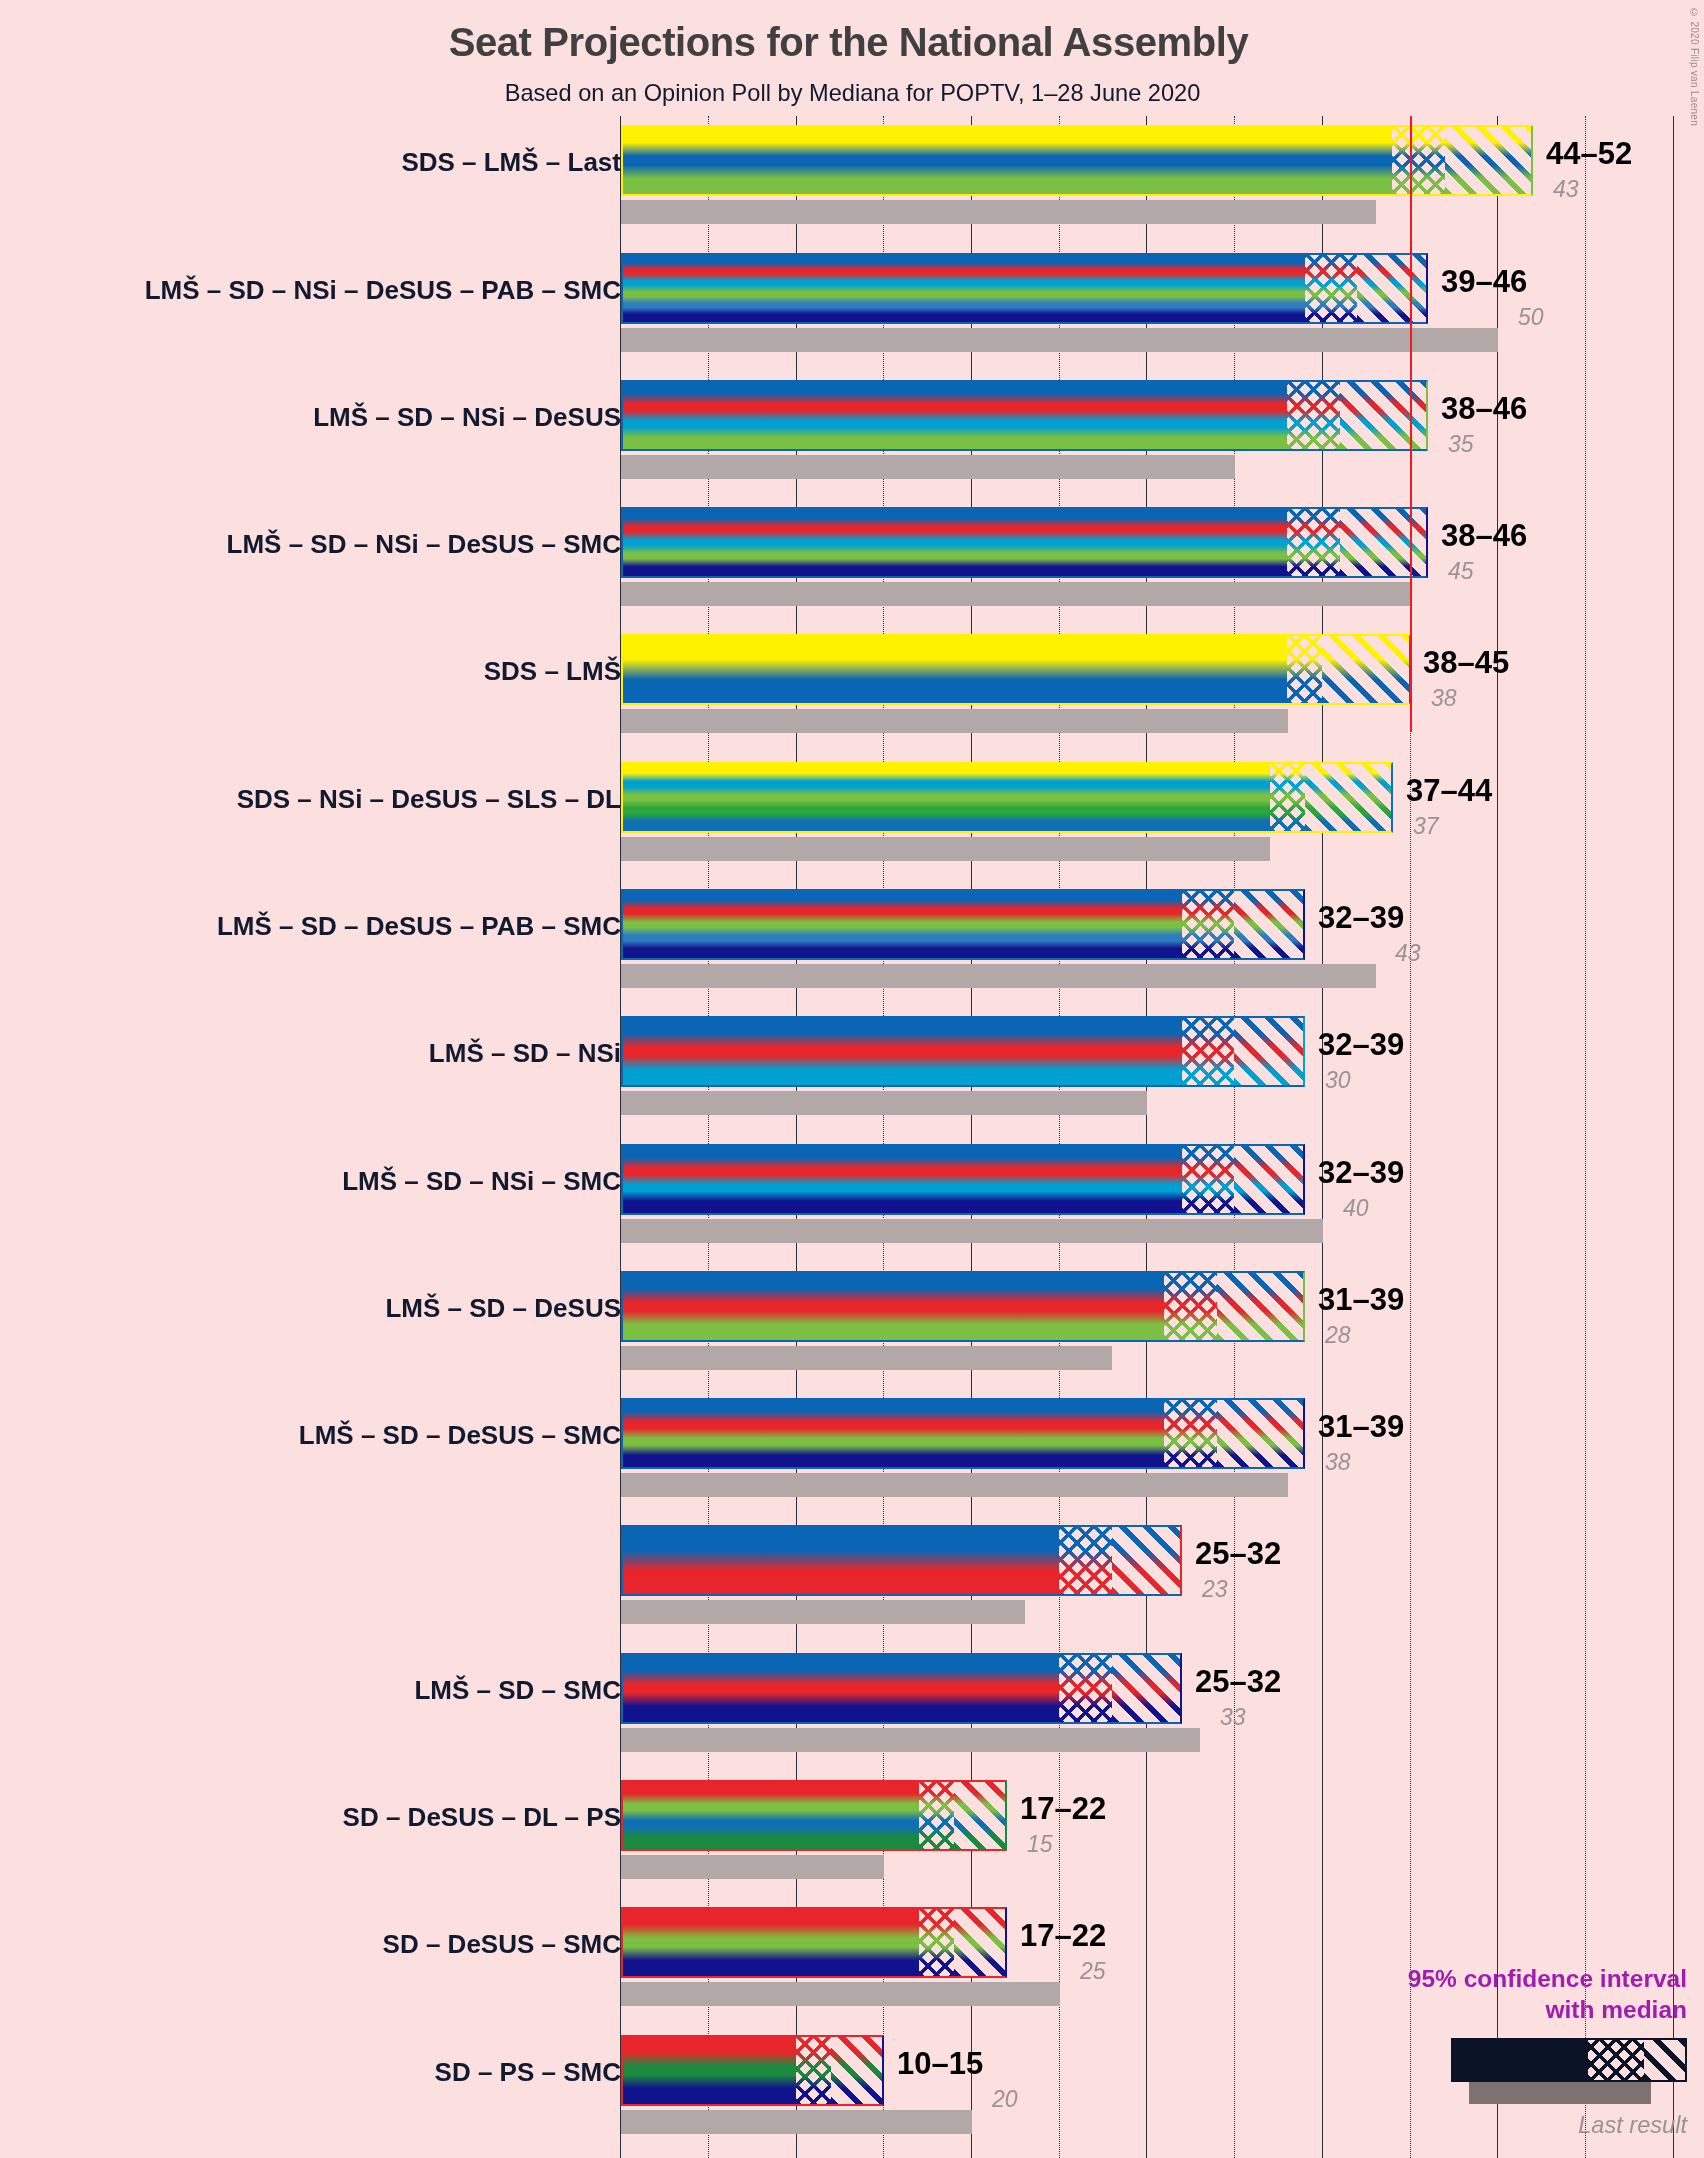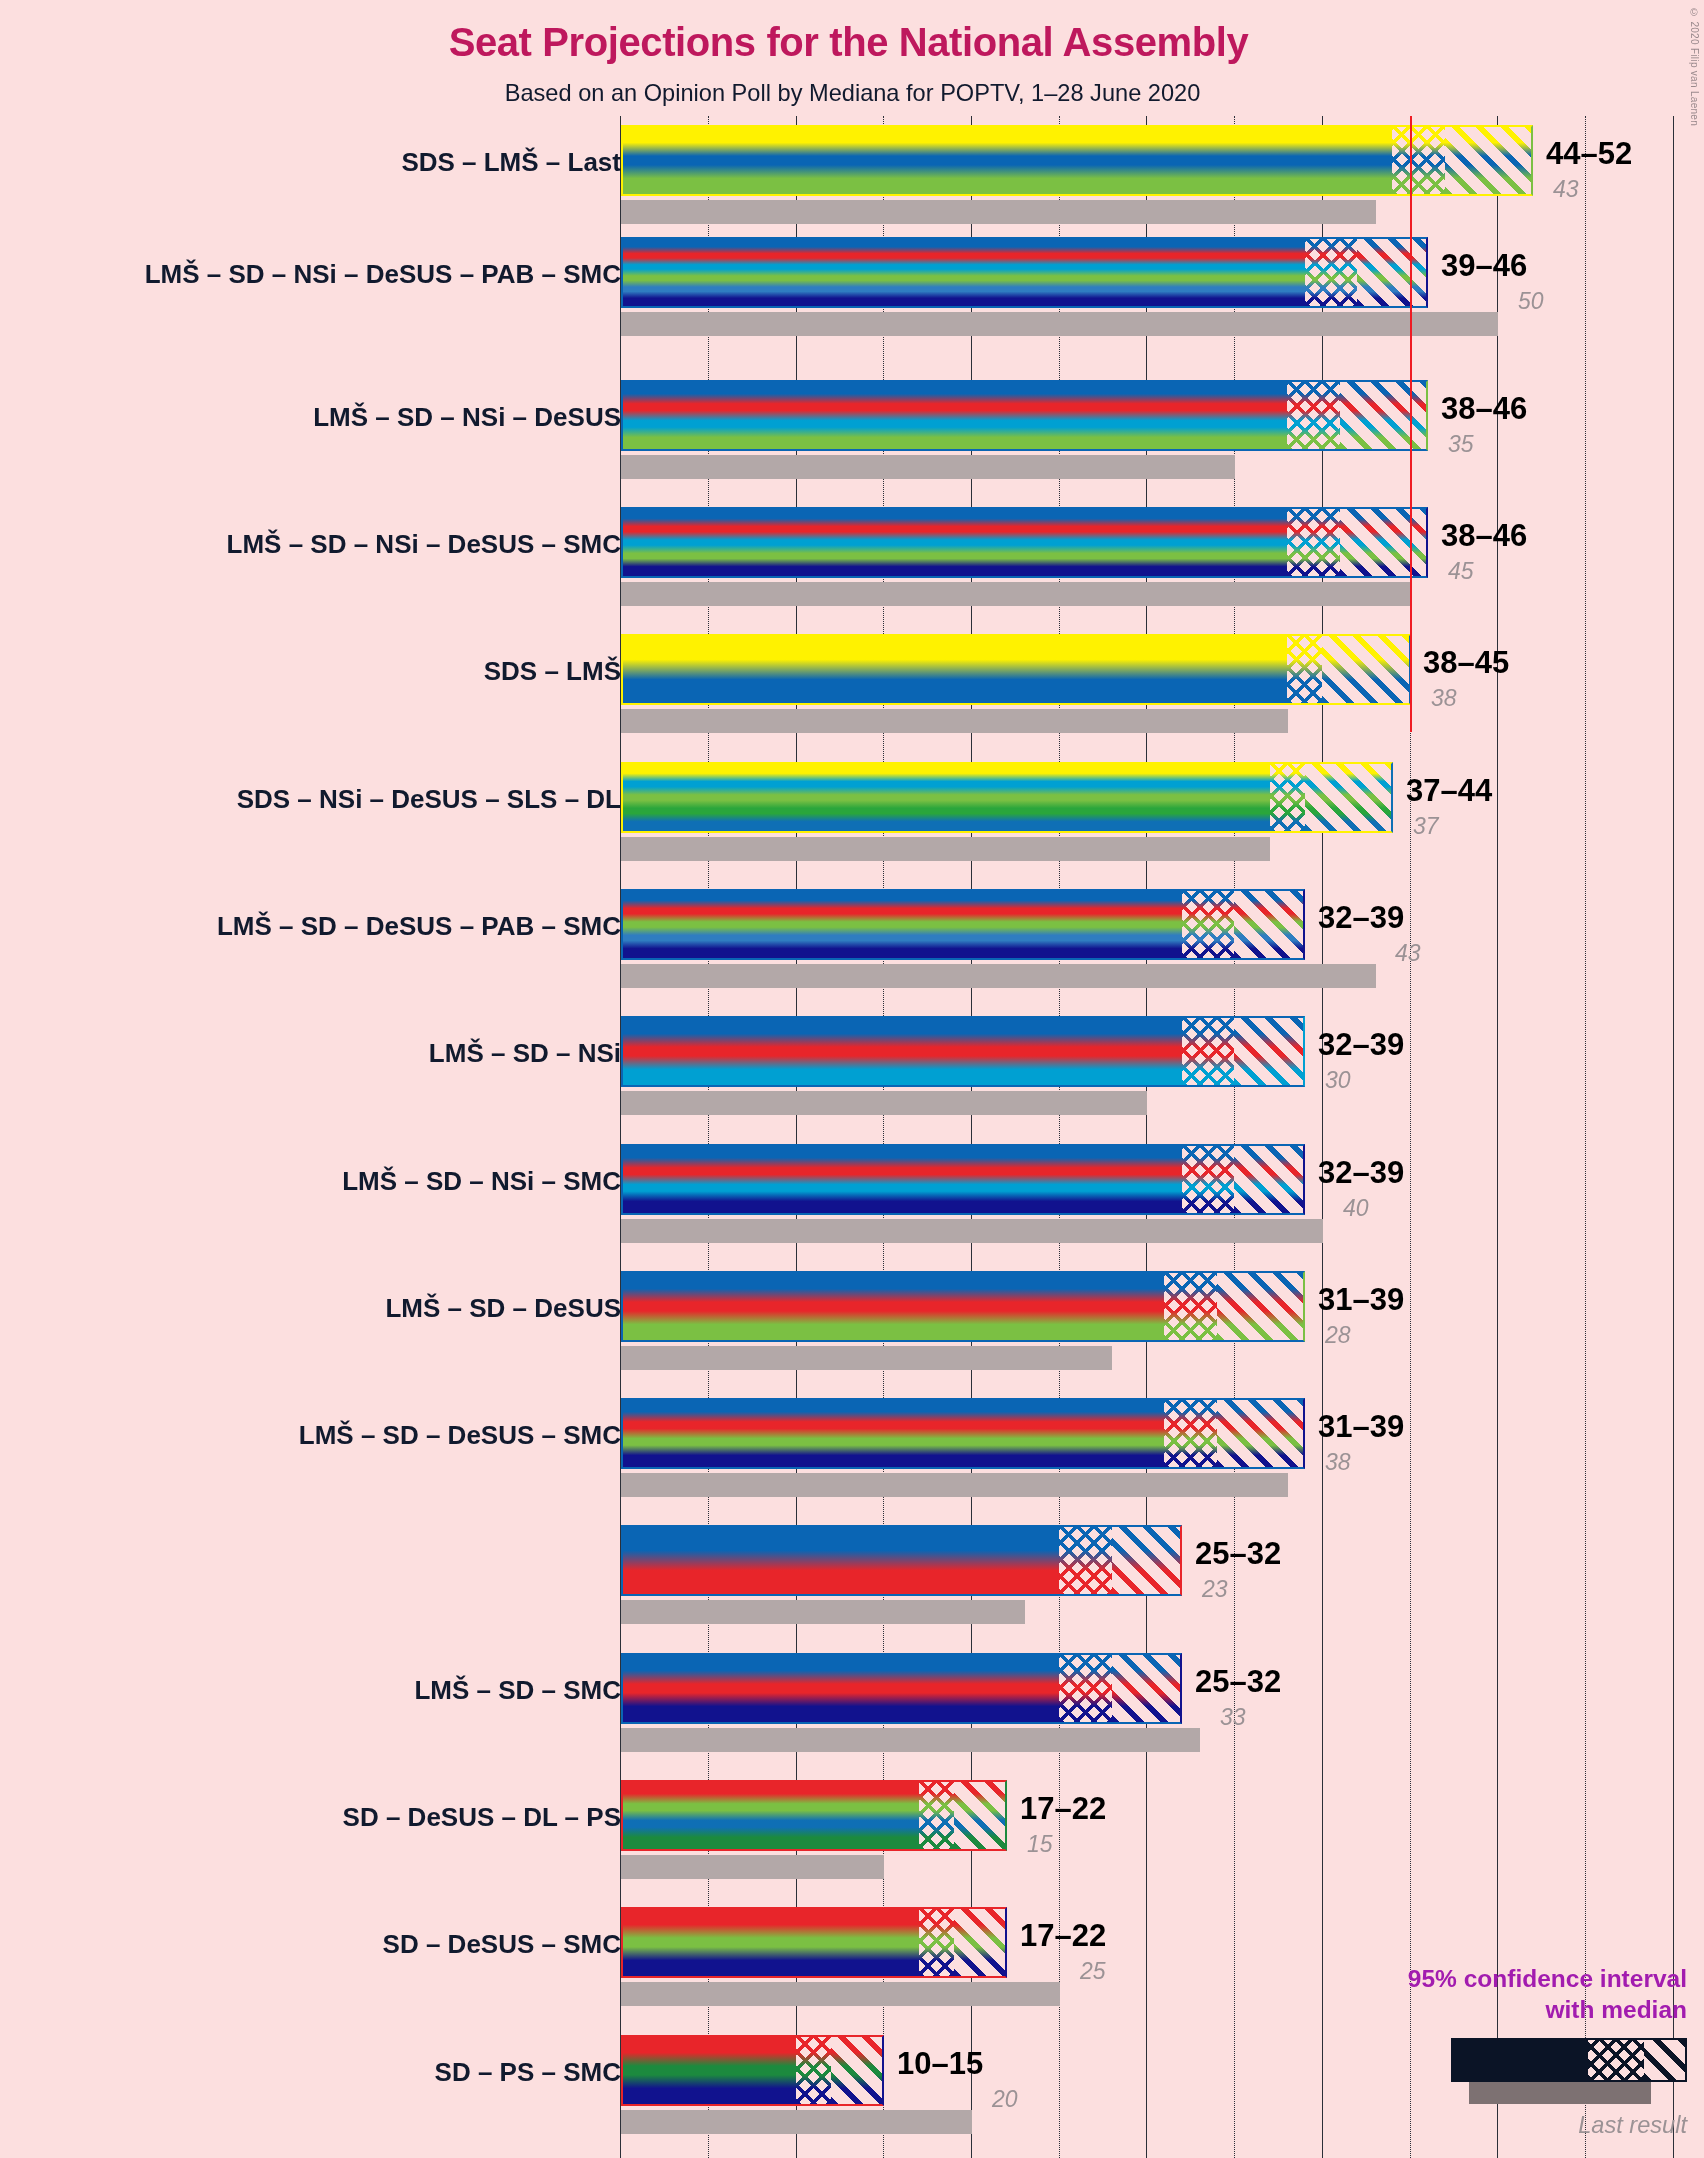--- a/index.html
+++ b/index.html
@@ -12,21 +12,21 @@
     color: #101828;
     overflow: hidden;
     position: relative;
   }
 
   
   #chart-title {
     position:absolute; top:20px; left:0; width:1697px;
     text-align:center;
     font-size:40px; font-weight:bold; letter-spacing:-0.4px;
-    color:#be185d;
+    color:#404040;
   }
   #chart-subtitle {
     position:absolute; top:80px; left:0; width:1705px;
     text-align:center;
     font-size:23.6px; font-weight:normal;
     color:#111a2e;
   }
   #copyright {
     position:absolute; top:7.3px; right:5.5px;
     font-size:10px; color:#9a8a8d;
@@ -158,21 +158,21 @@
         <div class="grad" style="background: linear-gradient(rgb(255, 242, 0) 10%, rgb(255, 242, 0) 23.33%, rgb(10, 101, 180) 43.33%, rgb(10, 101, 180) 56.67%, rgb(123, 192, 67) 76.67%, rgb(123, 192, 67) 90%);"></div>
         <div style="position: absolute; top: 0px; bottom: 0px; left: 769px; width: 53px; background: rgb(252, 223, 223);"></div>
         <div style="position: absolute; top: 0px; bottom: 0px; left: 769px; width: 53px; background-color: rgb(252, 223, 223); background-image: linear-gradient(rgb(255, 242, 0) 10%, rgb(255, 242, 0) 23.33%, rgb(10, 101, 180) 43.33%, rgb(10, 101, 180) 56.67%, rgb(123, 192, 67) 76.67%, rgb(123, 192, 67) 90%); mask-image: repeating-linear-gradient(45deg, rgb(0, 0, 0) 0px, rgb(0, 0, 0) 3.6px, transparent 3.6px, transparent 11.8px), repeating-linear-gradient(-45deg, rgb(0, 0, 0) 0px, rgb(0, 0, 0) 3.6px, transparent 3.6px, transparent 11.8px); mask-composite: source-over;"></div>
         <div style="position: absolute; inset: 0px 0px 0px 822px; background: rgb(252, 223, 223);"></div>
         <div style="position: absolute; inset: 0px 0px 0px 822px; background-image: linear-gradient(rgb(255, 242, 0) 10%, rgb(255, 242, 0) 23.33%, rgb(10, 101, 180) 43.33%, rgb(10, 101, 180) 56.67%, rgb(123, 192, 67) 76.67%, rgb(123, 192, 67) 90%); mask-image: repeating-linear-gradient(45deg, rgb(0, 0, 0) 0px, rgb(0, 0, 0) 5.5px, transparent 5.5px, transparent 17.3px);"></div>
       </div>
       <div class="last" style="left: 621px; width: 755px; background: rgb(179, 168, 168);"></div>
       <div class="ci-text" style="left: 1546px;">44–52</div>
       <div class="last-text" style="left: 1553px;">43</div>
     </div>
-    <div class="row" style="top: 228px; height: 127px;">
+    <div class="row" style="top: 244px; height: 127px;">
       <div class="row-label">LMŠ – SD – NSi – DeSUS – PAB – SMC</div>
       <div class="bar" style="left: 621px; width: 807px; border-color: rgb(10, 101, 180) rgb(17, 18, 142) rgb(10, 101, 180) rgb(10, 101, 180);">
         <div class="grad" style="background: linear-gradient(rgb(10, 101, 180) 5%, rgb(10, 101, 180) 11.67%, rgb(232, 37, 42) 21.67%, rgb(232, 37, 42) 28.33%, rgb(0, 160, 210) 38.33%, rgb(0, 160, 210) 45%, rgb(123, 192, 67) 55%, rgb(123, 192, 67) 61.67%, rgb(47, 125, 193) 71.67%, rgb(47, 125, 193) 78.33%, rgb(17, 18, 142) 88.33%, rgb(17, 18, 142) 95%);"></div>
         <div style="position: absolute; top: 0px; bottom: 0px; left: 682px; width: 53px; background: rgb(252, 223, 223);"></div>
         <div style="position: absolute; top: 0px; bottom: 0px; left: 682px; width: 53px; background-color: rgb(252, 223, 223); background-image: linear-gradient(rgb(10, 101, 180) 5%, rgb(10, 101, 180) 11.67%, rgb(232, 37, 42) 21.67%, rgb(232, 37, 42) 28.33%, rgb(0, 160, 210) 38.33%, rgb(0, 160, 210) 45%, rgb(123, 192, 67) 55%, rgb(123, 192, 67) 61.67%, rgb(47, 125, 193) 71.67%, rgb(47, 125, 193) 78.33%, rgb(17, 18, 142) 88.33%, rgb(17, 18, 142) 95%); mask-image: repeating-linear-gradient(45deg, rgb(0, 0, 0) 0px, rgb(0, 0, 0) 3.6px, transparent 3.6px, transparent 11.8px), repeating-linear-gradient(-45deg, rgb(0, 0, 0) 0px, rgb(0, 0, 0) 3.6px, transparent 3.6px, transparent 11.8px); mask-composite: source-over;"></div>
         <div style="position: absolute; inset: 0px 0px 0px 734px; background: rgb(252, 223, 223);"></div>
         <div style="position: absolute; inset: 0px 0px 0px 734px; background-image: linear-gradient(rgb(10, 101, 180) 5%, rgb(10, 101, 180) 11.67%, rgb(232, 37, 42) 21.67%, rgb(232, 37, 42) 28.33%, rgb(0, 160, 210) 38.33%, rgb(0, 160, 210) 45%, rgb(123, 192, 67) 55%, rgb(123, 192, 67) 61.67%, rgb(47, 125, 193) 71.67%, rgb(47, 125, 193) 78.33%, rgb(17, 18, 142) 88.33%, rgb(17, 18, 142) 95%); mask-image: repeating-linear-gradient(45deg, rgb(0, 0, 0) 0px, rgb(0, 0, 0) 5.5px, transparent 5.5px, transparent 17.3px);"></div>
       </div>
       <div class="last" style="left: 621px; width: 877px; background: rgb(179, 168, 168);"></div>
       <div class="ci-text" style="left: 1441px;">39–46</div>

